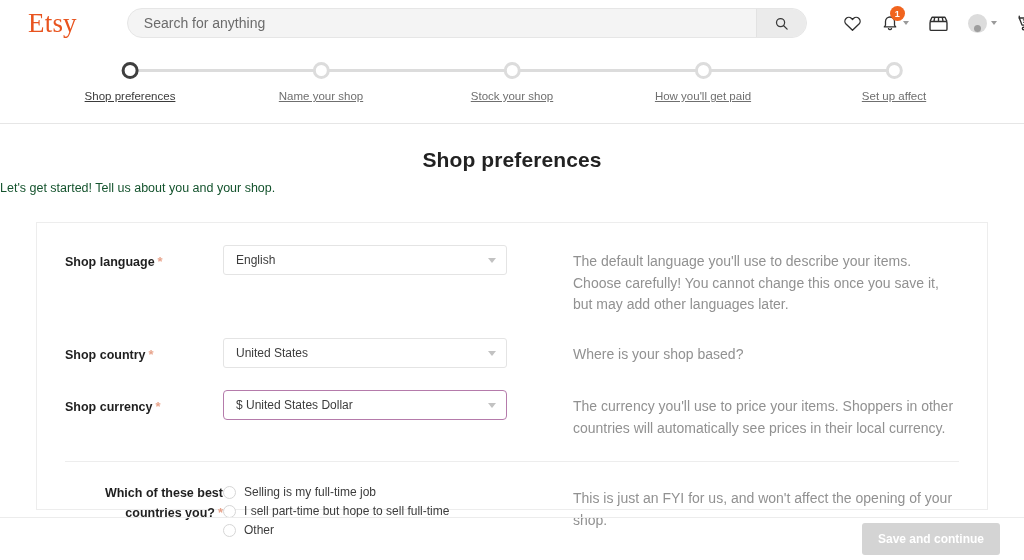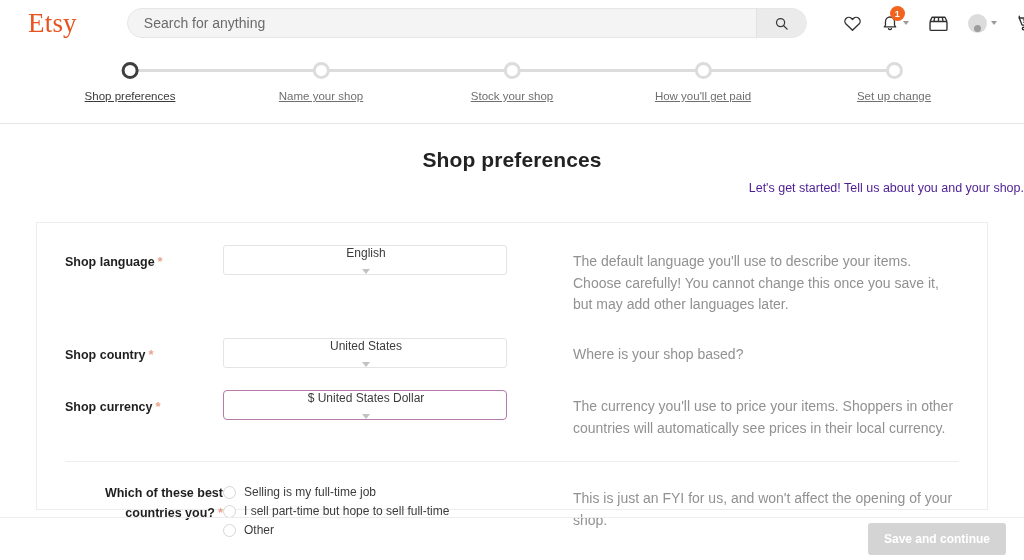--- a/index.html
+++ b/index.html
@@ -154,23 +154,23 @@
   
   .main { padding-top: 24px; }
   .page-title {
     text-align: center;
     font-size: 21px;
     font-weight: bold;
     color: #222;
     letter-spacing: .1px;
   }
   .page-sub {
-    text-align: right;
+    text-align: left;
     font-size: 12.5px;
-    color: #4c1d95;
+    color: #14532d;
     margin-top: 9px;
   }
 
   .card {
     margin: 27px 36px 0 36px;
     border: 1px solid #ededed;
     background: #fff;
     height: 288px;
   }
   .card-section { padding: 22px 28px 0 28px; }
@@ -197,21 +197,20 @@
     height: 30px;
     border: 1px solid #e4e4e4;
     border-radius: 3px;
     background: #fff;
     display: flex;
     align-items: center;
     padding: 0 10px 0 12px;
     font-size: 12px;
     color: #3c3c3c;
     cursor: pointer;
-    flex-direction: column;
   }
   .select.focused {
     border: 1.5px solid #b57bab;
     border-radius: 4px;
   }
   .select .val { flex: 1; }
   .sel-caret {
     width: 0; height: 0;
     border-left: 4px solid transparent;
     border-right: 4px solid transparent;
@@ -263,21 +262,21 @@
   
   .footer {
     position: absolute;
     left: 0; right: 0;
     top: 517px;
     height: 43px;
     border-top: 1px solid #ececec;
     display: flex;
     align-items: center;
     justify-content: flex-end;
-    padding-right: 18px;
+    padding-right: 24px;
   }
   .save-btn {
     background: #d4d4d4;
     color: #ffffff;
     border: none;
     border-radius: 3px;
     font-family: "Liberation Sans", sans-serif;
     font-size: 12px;
     font-weight: bold;
     padding: 9px 16px;
@@ -361,21 +360,21 @@
     <div class="step" style="left:50%">
       <span class="dot"></span>
       <span class="step-label">Stock your shop</span>
     </div>
     <div class="step" style="left:75%">
       <span class="dot"></span>
       <span class="step-label">How you'll get paid</span>
     </div>
     <div class="step" style="left:100%">
       <span class="dot"></span>
-      <span class="step-label">Set up change</span>
+      <span class="step-label">Set up affect</span>
     </div>
   </div>
 </div>
 
 <div class="main">
   <div class="page-title">Shop preferences</div>
   <div class="page-sub">Let's get started! Tell us about you and your shop.</div>
 
   <div class="card">
     <div class="card-section">

